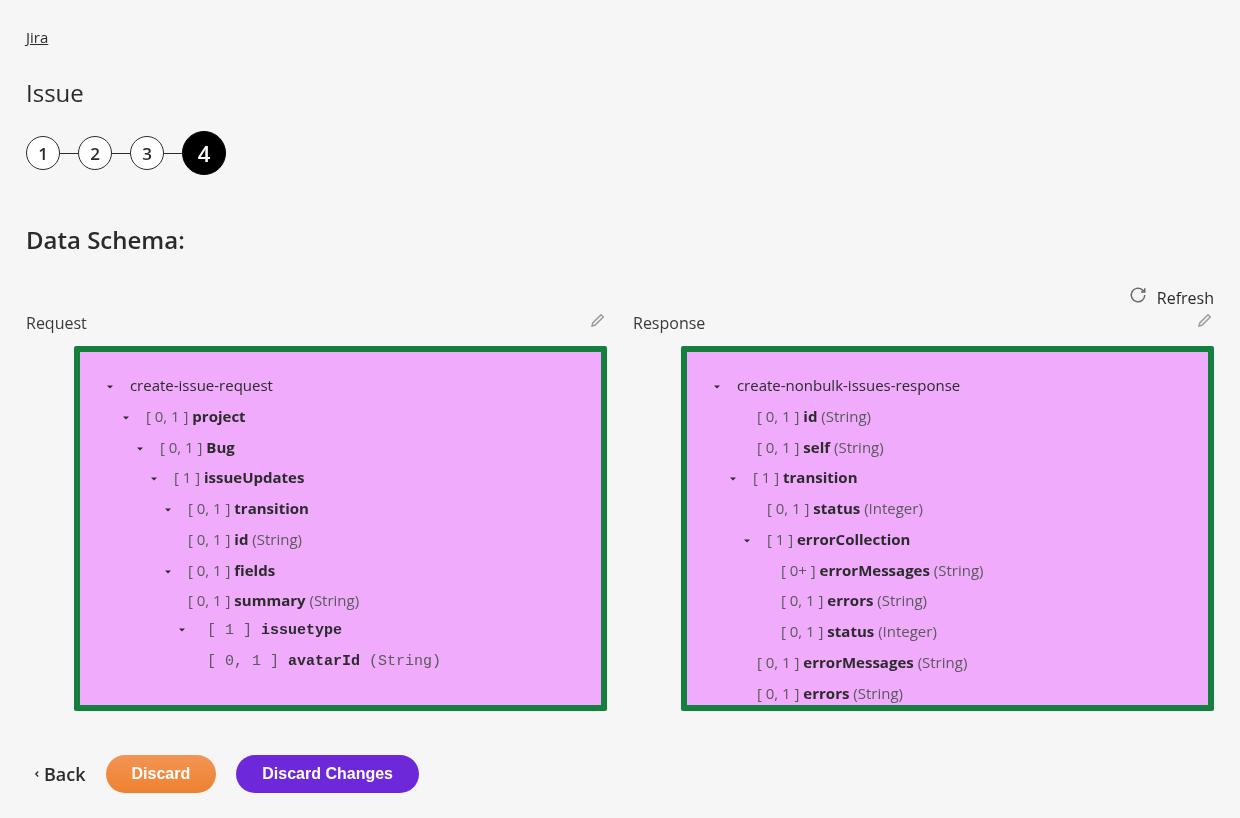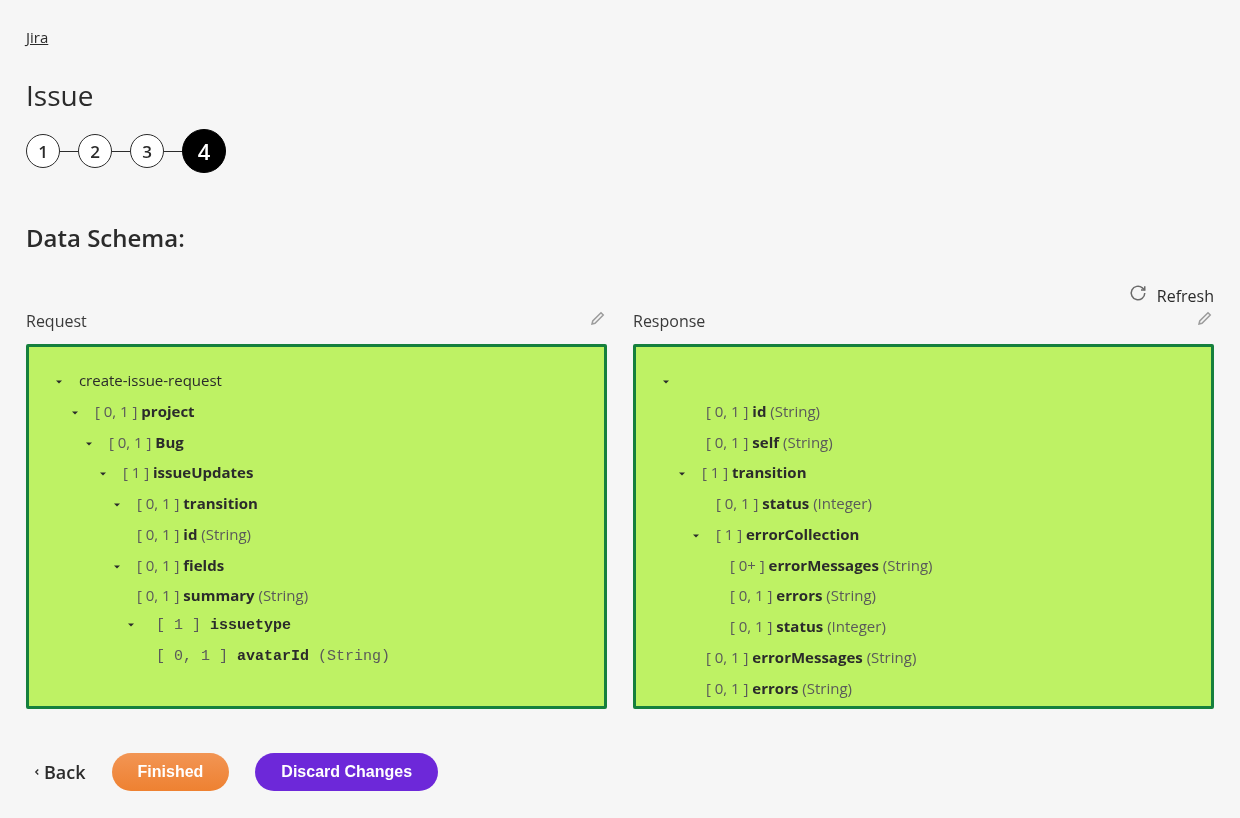--- a/index.html
+++ b/index.html
@@ -12,24 +12,24 @@
   overflow: hidden;
   padding: 26px;
 }
 a.breadcrumb {
   color: #2b2b2b;
   text-decoration: underline;
   font-size: 15px;
   text-align: center;
 }
 .page-title {
-  font-size: 28px;
+  font-size: 24px;
   font-weight: 500;
   margin-top: 28px;
-  margin-bottom: 15px;
+  margin-bottom: 22px;
   color: #2b2b2b;
 }
 .stepper { display: flex; align-items: center; gap: 0; margin-bottom: 48px; }
 .step {
   width: 34px; height: 34px; border-radius: 50%;
   border: 1px solid #2b2b2b; background: #fff;
   display: flex; align-items: center; justify-content: center;
   font-weight: 600; font-size: 17px;
   cursor: pointer;
 }
@@ -38,26 +38,27 @@
 .section-title { font-size: 24px; font-weight: 600; margin-bottom: 30px; }
 .refresh-row { display: flex; justify-content: flex-end; align-items: center; margin-bottom: 2px; }
 .refresh { display: flex; align-items: flex-end; gap: 10px; color: #2b2b2b; font-size: 16px; cursor: pointer; }
 .refresh svg { width: 18px; height: 18px; }
 .columns { display: flex; gap: 26px; }
 .col { flex: 1; min-width: 0; }
 .col-header { display: flex; align-items: center; justify-content: space-between; margin-bottom: 12px; font-size: 16px; color: #3a3a3a; }
 .edit-icon { color: #9c9c9c; cursor: pointer; }
 .edit-icon svg { width: 18px; height: 18px; }
 .panel {
-  background: #bef264;
-  border: 3px solid #15803d;
+  background: #f0abfc;
+  border: 6px solid #15803d;
   border-radius: 2px;
   height: 365px;
   overflow: hidden;
   padding: 18px 22px 18px 22px;
+  margin-left: 48px;
 }
 .tree { font-size: 15px; line-height: 2.05; }
 .node { white-space: nowrap; }
 .chev {
   display: inline-flex; align-items: center; justify-content: center;
   width: 16px; height: 16px; margin-right: 8px;
   cursor: pointer; vertical-align: -2px;
 }
 .chev svg { width: 12px; height: 12px; }
 .card { color: #5a5a5a; }
@@ -65,21 +66,21 @@
 .type { color: #5a5a5a; }
 .in0 { padding-left: 0; }
 .in1 { padding-left: 16px; }
 .in2 { padding-left: 30px; }
 .in3 { padding-left: 44px; }
 .in4 { padding-left: 58px; }
 .in5 { padding-left: 72px; font-family: Liberation Mono, monospace; }
 .in2b { padding-left: 20px; }
 .leaf-pad { display: inline-block; width: 24px; }
 .footer {
-  display: flex; align-items: center; gap: 26px;
+  display: flex; align-items: center; gap: 20px;
   margin-top: 44px; padding-left: 6px;
 }
 .back { display: flex; align-items: center; gap: 2px; font-size: 18px; font-weight: 600; cursor: pointer; }
 .back svg { width: 10px; height: 14px; }
 .btn {
   border: none; border-radius: 22px; padding: 10px 26px;
   font-size: 16px; font-weight: 600; cursor: pointer; color: #fff;
 }
 .btn-primary { background: linear-gradient(#f29554, #ee8131); }
 .btn-secondary { background: #6d28d9; }
@@ -241,20 +242,21 @@
     </div>
     <div class="panel">
       <div class="tree">
 
         <div class="node in0">
           <span class="chev">
               <svg viewBox="0 0 24 24" fill="currentColor">
                 <path d="M6 9l6 6 6-6z"></path>
               </svg>
             </span>
+          <span>create-nonbulk-issues-response</span>
         </div>
 
         <div class="node in2b">
           <span class="leaf-pad"></span>
           <span class="card">[ 0, 1 ]</span>
           <span> </span><span class="name">id</span>
           <span> </span><span class="type">(String)</span>
         </div>
 
 
@@ -335,18 +337,18 @@
 
 <div class="footer">
   <div class="back">
     <span>
       <svg viewBox="0 0 24 24" fill="none" stroke="currentColor" stroke-width="3">
           <path d="M15 6l-6 6 6 6"></path>
         </svg>
     </span>
     <span>Back</span>
   </div>
-  <button class="btn btn-primary">Finished</button>
+  <button class="btn btn-primary">Discard</button>
   <button class="btn btn-secondary">Discard Changes</button>
 </div>
 
 
 
 
 </body></html>

